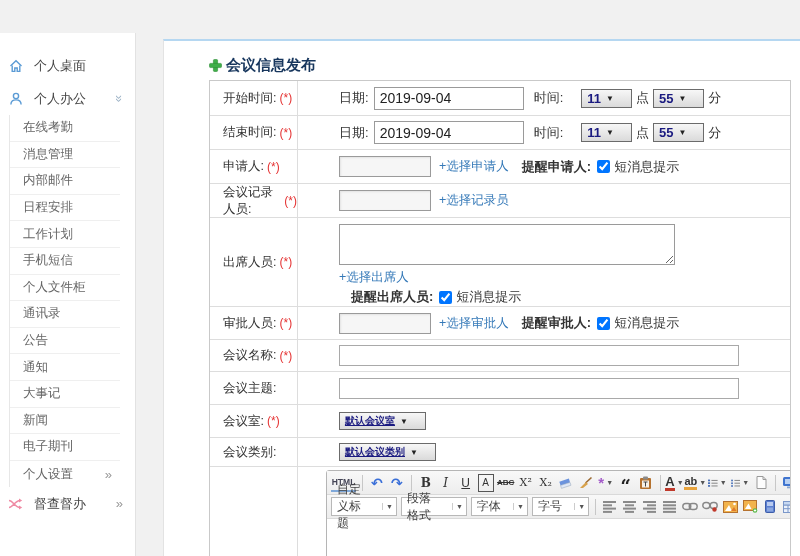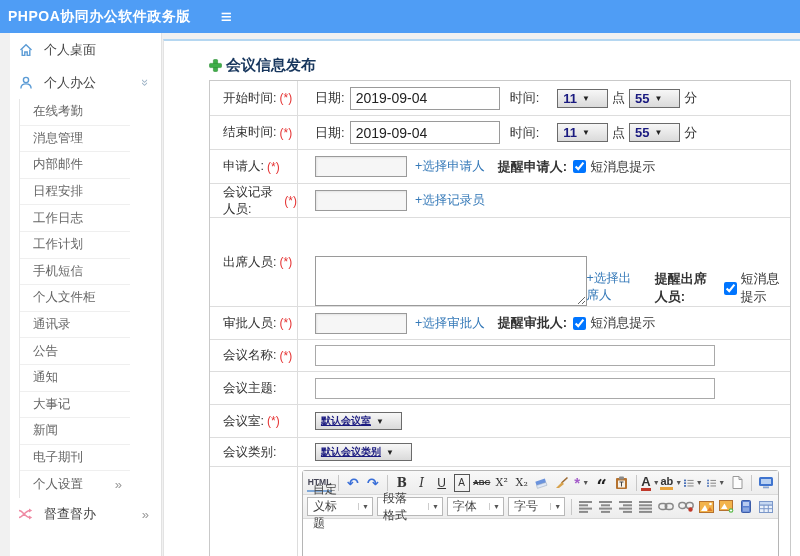--- a/index.html
+++ b/index.html
@@ -5,40 +5,40 @@
   * { margin:0; padding:0; box-sizing:border-box; }
   body { font-family:"Liberation Sans","DejaVu Sans",sans-serif; }
   .screen { position:relative; width:800px; height:556px; overflow:hidden; background:#f1f1f1; }
 
   
   .topbar { position:absolute; left:0; top:0; width:800px; height:33px; background:#4f9df5; display:flex; align-items:center; }
   .topbar .brand { color:#fff; font-size:14px; font-weight:bold; margin-left:8px; letter-spacing:.5px; }
   .topbar .burger { color:#fff; font-size:19px; margin-left:30px; cursor:pointer; line-height:1; }
 
   
-  .sidebar { position:absolute; left:0; top:33px; width:152px; height:523px; background:#fff; border-right:1px solid #e2e2e2; padding-top:0; overflow:hidden;margin-left:10px; }
+  .sidebar { position:absolute; left:0; top:33px; width:136px; height:523px; background:#fff; border-right:1px solid #e2e2e2; padding-top:16px; overflow:hidden; }
   .side-top-item { height:33px; display:flex; align-items:center; padding:0 12px 0 8px; font-size:13px; color:#444; cursor:pointer; }
   .side-top-item .sicon { width:18px; height:16px; margin-right:8px; display:inline-flex; align-items:center; }
   .chev-dd { margin-left:auto; color:#9ab0c4; font-size:13px; transform:rotate(90deg); }
   .chev-r { margin-left:auto; color:#999; font-size:13px; }
   .subnav { margin-left:9px; width:111px; border-left:1px solid #e7e7e7; }
   .sub-item { height:26.6px; display:flex; align-items:center; padding-left:13px; padding-right:8px; font-size:12.5px; color:#666; border-bottom:1px solid #efefef; cursor:pointer; }
   .sub-item:last-child { border-bottom:none;justify-content:flex-end; }
 
   
   .panel { position:absolute; left:163px; top:39px; width:637px; height:517px; background:#fff; border-top:2px solid #b5d7f1; border-left:1px solid #e3e3e3; overflow:hidden; }
   .title-row { height:30px; margin:9px 0 0 45px; display:flex; align-items:center; gap:4px; }
   .ptitle { font-size:15px; font-weight:bold; color:#17365d; }
 
   .form { margin-left:45px; width:582px; border:1px solid #c9c9c9; border-bottom:none; height:476px; overflow:hidden; background:#fff; }
-  .row { display:flex; border-bottom:1px solid #ddd; }
+  .row { display:flex; border-bottom:1px solid #ddd;gap:24px; }
   .lcell { width:88px; min-width:88px; border-right:1px solid #ddd; display:flex; align-items:center; padding-left:13px; font-size:12.5px; color:#333; }
   .req { color:#e53333; margin-left:3px; font-size:12px; }
   .fcell { flex:1; display:flex; align-items:center; padding-left:17px; font-size:13px; color:#333; }
-  .fcell.col { flex-direction:row; align-items:flex-end; justify-content:flex-start; padding-top:6px; }
+  .fcell.col { flex-direction:column; align-items:flex-start; justify-content:flex-start; padding-top:6px; }
   .dateinp { width:150px; height:23px; border:1px solid #9a9a9a; font-size:14px; color:#222; padding:0 5px; margin:0 10px 0 5px; font-family:inherit; }
   .smallinp { width:92px; height:21px; border:1px solid #9a9a9a; background:#f6f6f6; box-shadow:inset 1px 1px 2px rgba(0,0,0,.08); margin-right:8px; }
   .wideinp { width:400px; height:21px; border:1px solid #a9a9a9; font-family:inherit; font-size:13px; padding:0 4px; }
   .bigta { width:336px; height:50px; border:1px solid #9a9a9a; font-family:inherit; font-size:13px; resize:both; }
   .sel { display:inline-flex; align-items:center; border:1px solid #6b6b6b; background:linear-gradient(#f7f7f7,#dadada); padding:1px 17px 1px 5px; font-weight:bold; color:#1a1a80; font-size:13px; cursor:pointer; }
   .sel .arr { font-size:8px; margin-left:5px; color:#222; font-style:normal; }
   .sel.room b { text-decoration:underline; font-size:10px; }
   .unit { margin:0 4px; }
   .tlabel { margin-right:18px; }
   .lnk { color:#3579b8; text-decoration:none; font-size:12.5px; cursor:pointer; }
@@ -68,24 +68,20 @@
   .tdrop .mini-arr { border-left:1px solid #ccc; padding-left:3px; }
   .edit-area { height:40px; background:#fff; }
 
   svg { display:block; }
 </style>
 </head>
 <body>
 
 <div class="screen">
 
-  <div class="topbar">
-    <span class="brand">PHPOA协同办公软件政务版</span>
-    <span class="burger">≡</span>
-  </div>
 
   <div class="sidebar">
     <div class="side-top-item">
       <span class="sicon">
         <svg width="16" height="16" viewBox="0 0 16 16">
             <path d="M2.5 8 L8 2.8 L13.5 8" fill="none" stroke="#5b9bd5" stroke-width="1.4"></path>
             <path d="M4.2 7.4 V13.4 H6.8 V10 H9.2 V13.4 H11.8 V7.4" fill="none" stroke="#5b9bd5" stroke-width="1.4"></path>
           </svg>
       </span>
       <span>个人桌面</span>
@@ -107,23 +103,20 @@
       <div class="sub-item">
           <span>消息管理</span>
         </div>
       <div class="sub-item">
           <span>内部邮件</span>
         </div>
       <div class="sub-item">
           <span>日程安排</span>
         </div>
       <div class="sub-item">
-          <span>工作日志</span>
-        </div>
-      <div class="sub-item">
           <span>工作计划</span>
         </div>
       <div class="sub-item">
           <span>手机短信</span>
         </div>
       <div class="sub-item">
           <span>个人文件柜</span>
         </div>
       <div class="sub-item">
           <span>通讯录</span>

